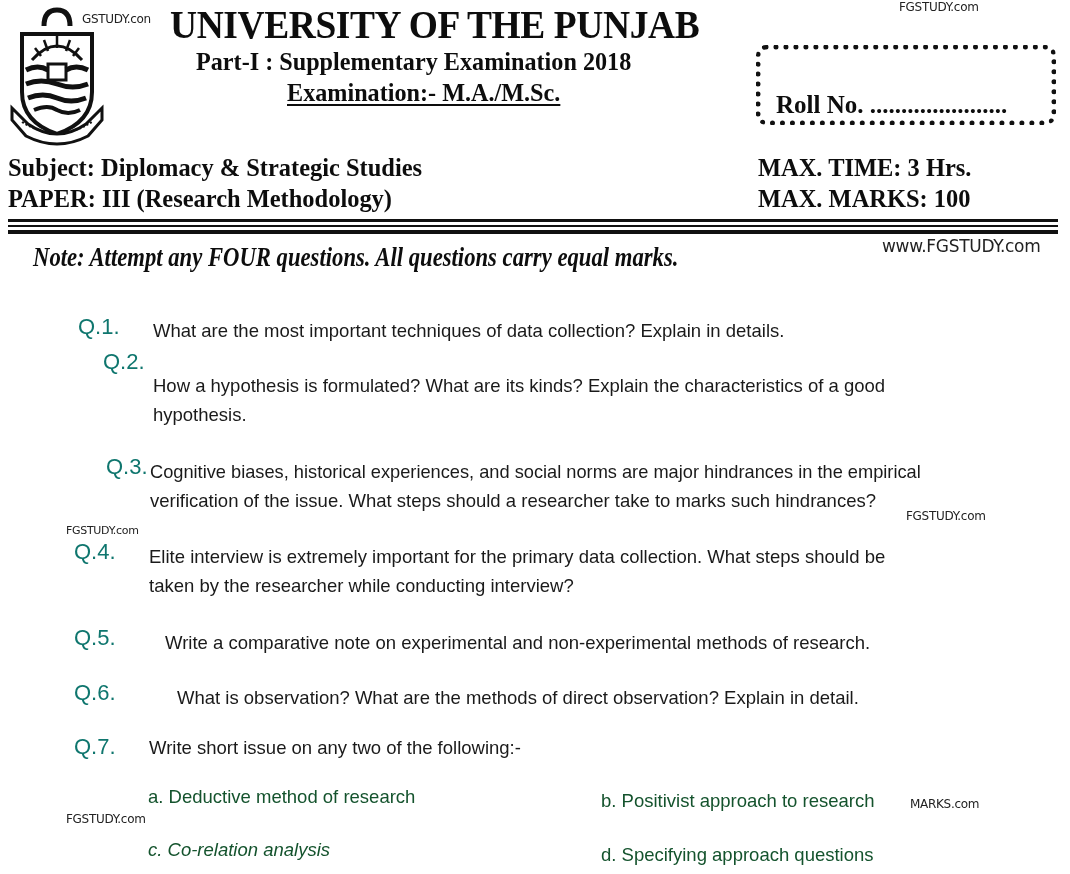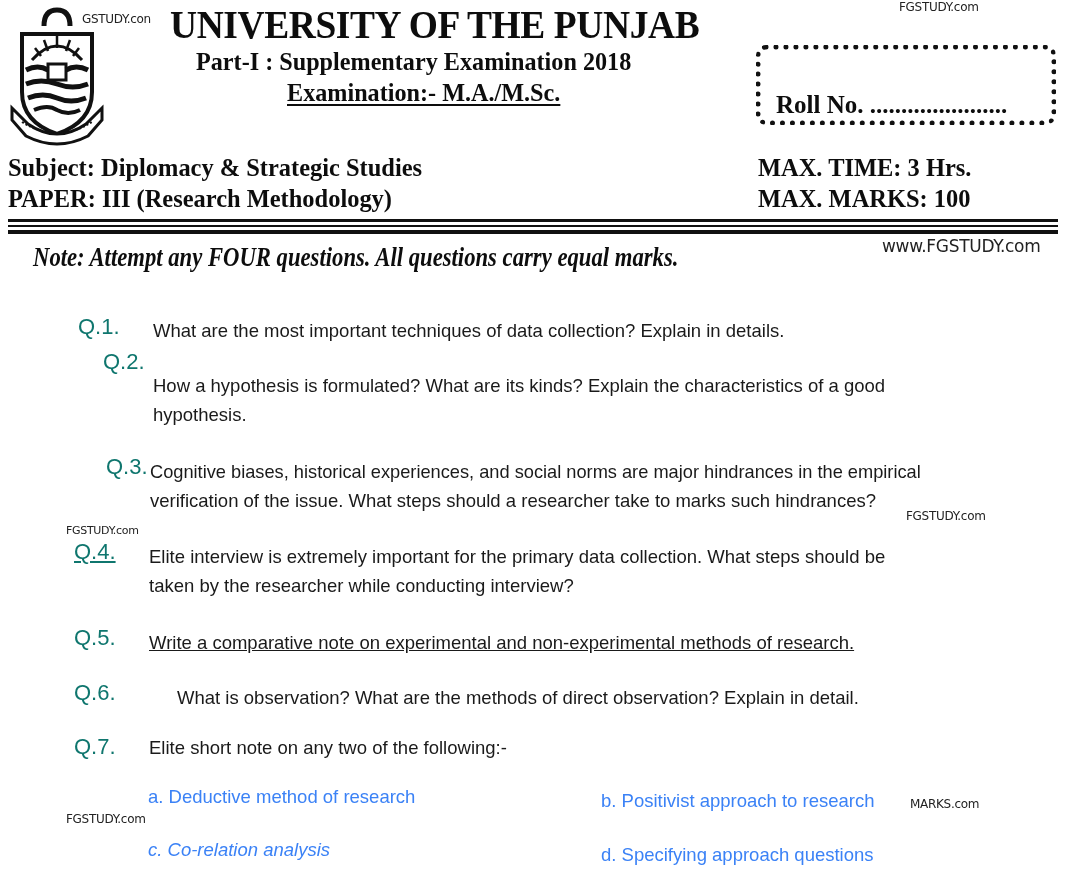--- a/index.html
+++ b/index.html
@@ -10,21 +10,21 @@
   .title { left:170px; top:2px; font-size:39px; letter-spacing:-0.4px; white-space:nowrap; transform:scaleX(0.96); transform-origin:left top; }
   .sub1 { left:196px; top:47px; font-size:26px; white-space:nowrap; transform:scaleX(0.93); transform-origin:left top; }
   .sub2 { left:287px; top:78px; font-size:26px; white-space:nowrap; text-decoration:underline; text-decoration-thickness:2px; text-underline-offset:3px; transform:scaleX(0.93); transform-origin:left top; }
   .meta { font-size:26px; white-space:nowrap; transform:scaleX(0.94); transform-origin:left top; }
   .rollbox { left:756px; top:45px; width:300px; height:80px; border:5px dotted #111; border-radius:10px; box-sizing:border-box; }
   .rolltext { left:776px; top:91px; font-size:25px; white-space:nowrap; }
   .rule { left:8px; width:1050px; background:#111; }
   .note { left:33px; top:242px; font-family:"Liberation Serif", serif; font-style:italic; font-weight:bold; font-size:27px; white-space:nowrap; transform:scaleX(0.84); transform-origin:left top; color:#0d0d0d; }
   .qnum { font-family:"Liberation Sans", sans-serif; font-size:22px; color:#0f766e; }
   .qtext { font-family:"Liberation Sans", sans-serif; font-size:18.5px; color:#1a1a1a; line-height:30px; transform-origin:left top; }
-  .sub-item { font-family:"Liberation Sans", sans-serif; font-size:18.5px; color:#3b82f6; white-space:nowrap; }
+  .sub-item { font-family:"Liberation Sans", sans-serif; font-size:18.5px; color:#14532d; white-space:nowrap; }
 </style>
 </head>
 <body>
 
 <div class="abs" style="left:8px; top:4px; width:98px; height:146px;">
   <svg width="98" height="146" viewBox="0 0 98 146">
     <path d="M36 22 Q36 6 49 6 Q62 6 62 22" fill="none" stroke="#111" stroke-width="5"></path>
     <path d="M14 30 L84 30 L84 88 Q84 118 49 130 Q14 118 14 88 Z" fill="#fff" stroke="#111" stroke-width="4"></path>
     <path d="M24 56 Q49 28 74 56" fill="none" stroke="#111" stroke-width="3"></path>
     <g stroke="#111" stroke-width="2.5">
@@ -74,29 +74,29 @@
 <div class="abs qtext" style="left:153px; top:316px; white-space:nowrap;">What are the most important techniques of data collection? Explain in details.</div>
 
 <div class="abs qnum" style="left:78px; top:349px;margin-left:25px;">Q.2.</div>
 <div class="abs qtext" style="left:153px; top:371px; white-space:nowrap;">How a hypothesis is formulated? What are its kinds? Explain the characteristics of a good</div>
 <div class="abs qtext" style="left:153px; top:400px; white-space:nowrap;">hypothesis.</div>
 
 <div class="abs qnum" style="left:78px; top:454px;margin-left:28px;">Q.3.</div>
 <div class="abs qtext" style="left:150px; top:457px; white-space:nowrap; transform:scaleX(0.985);">Cognitive biases, historical experiences, and social norms are major hindrances in the empirical</div>
 <div class="abs qtext" style="left:150px; top:486px; white-space:nowrap;">verification of the issue. What steps should a researcher take to marks such hindrances?</div>
 
-<div class="abs qnum" style="left:74px; top:539px;text-decoration:underline;">Q.4.</div>
+<div class="abs qnum" style="left:74px; top:539px;">Q.4.</div>
 <div class="abs qtext" style="left:149px; top:542px; white-space:nowrap;">Elite interview is extremely important for the primary data collection. What steps should be</div>
 <div class="abs qtext" style="left:149px; top:571px; white-space:nowrap;">taken by the researcher while conducting interview?</div>
 
 <div class="abs qnum" style="left:74px; top:625px;">Q.5.</div>
-<div class="abs qtext" style="left:149px; top:628px; white-space:nowrap;text-decoration:underline;">Write a comparative note on experimental and non-experimental methods of research.</div>
+<div class="abs qtext" style="left:165px; top:628px; white-space:nowrap;">Write a comparative note on experimental and non-experimental methods of research.</div>
 
 <div class="abs qnum" style="left:74px; top:680px;">Q.6.</div>
 <div class="abs qtext" style="left:149px; top:683px; white-space:nowrap;margin-left:28px;">What is observation? What are the methods of direct observation? Explain in detail.</div>
 
 <div class="abs qnum" style="left:74px; top:734px;">Q.7.</div>
-<div class="abs qtext" style="left:149px; top:733px; white-space:nowrap;">Elite short note on any two of the following:-</div>
+<div class="abs qtext" style="left:149px; top:733px; white-space:nowrap;">Write short issue on any two of the following:-</div>
 
 <div class="abs sub-item" style="left:148px; top:786px;">a. Deductive method of research</div>
 <div class="abs sub-item" style="left:601px; top:790px;">b. Positivist approach to research</div>
 <div class="abs sub-item" style="left:148px; top:839px;font-style:italic;">c. Co-relation analysis</div>
 <div class="abs sub-item" style="left:601px; top:844px;">d. Specifying approach questions</div>
 
 </body></html>

